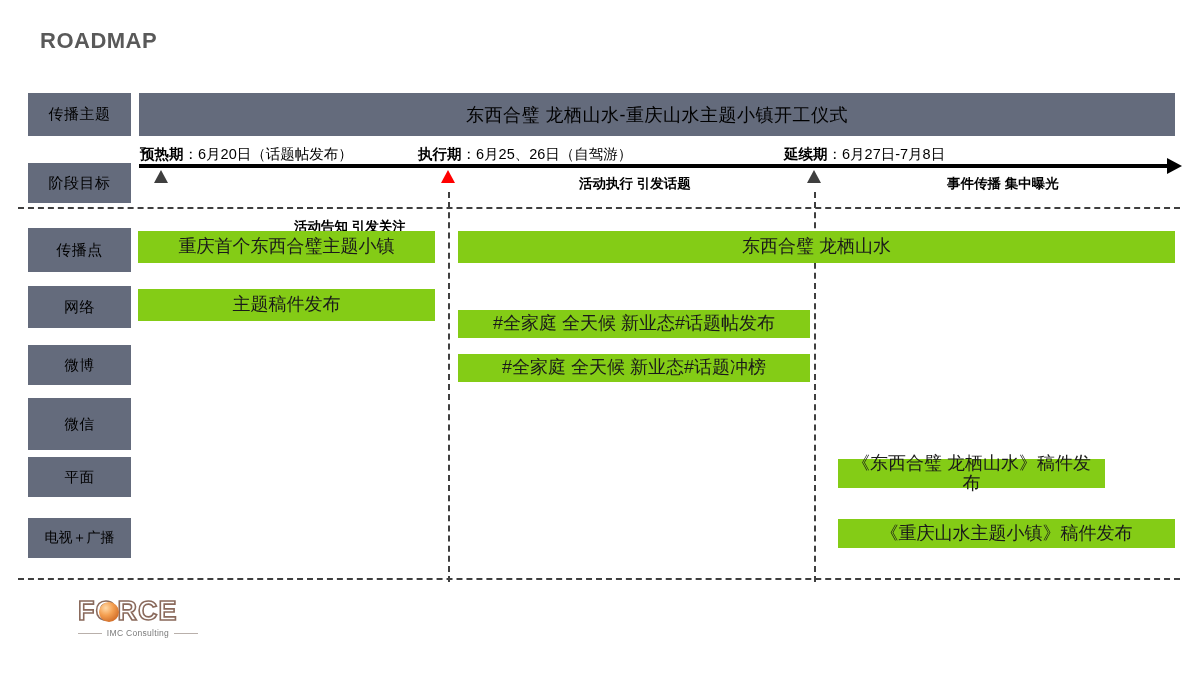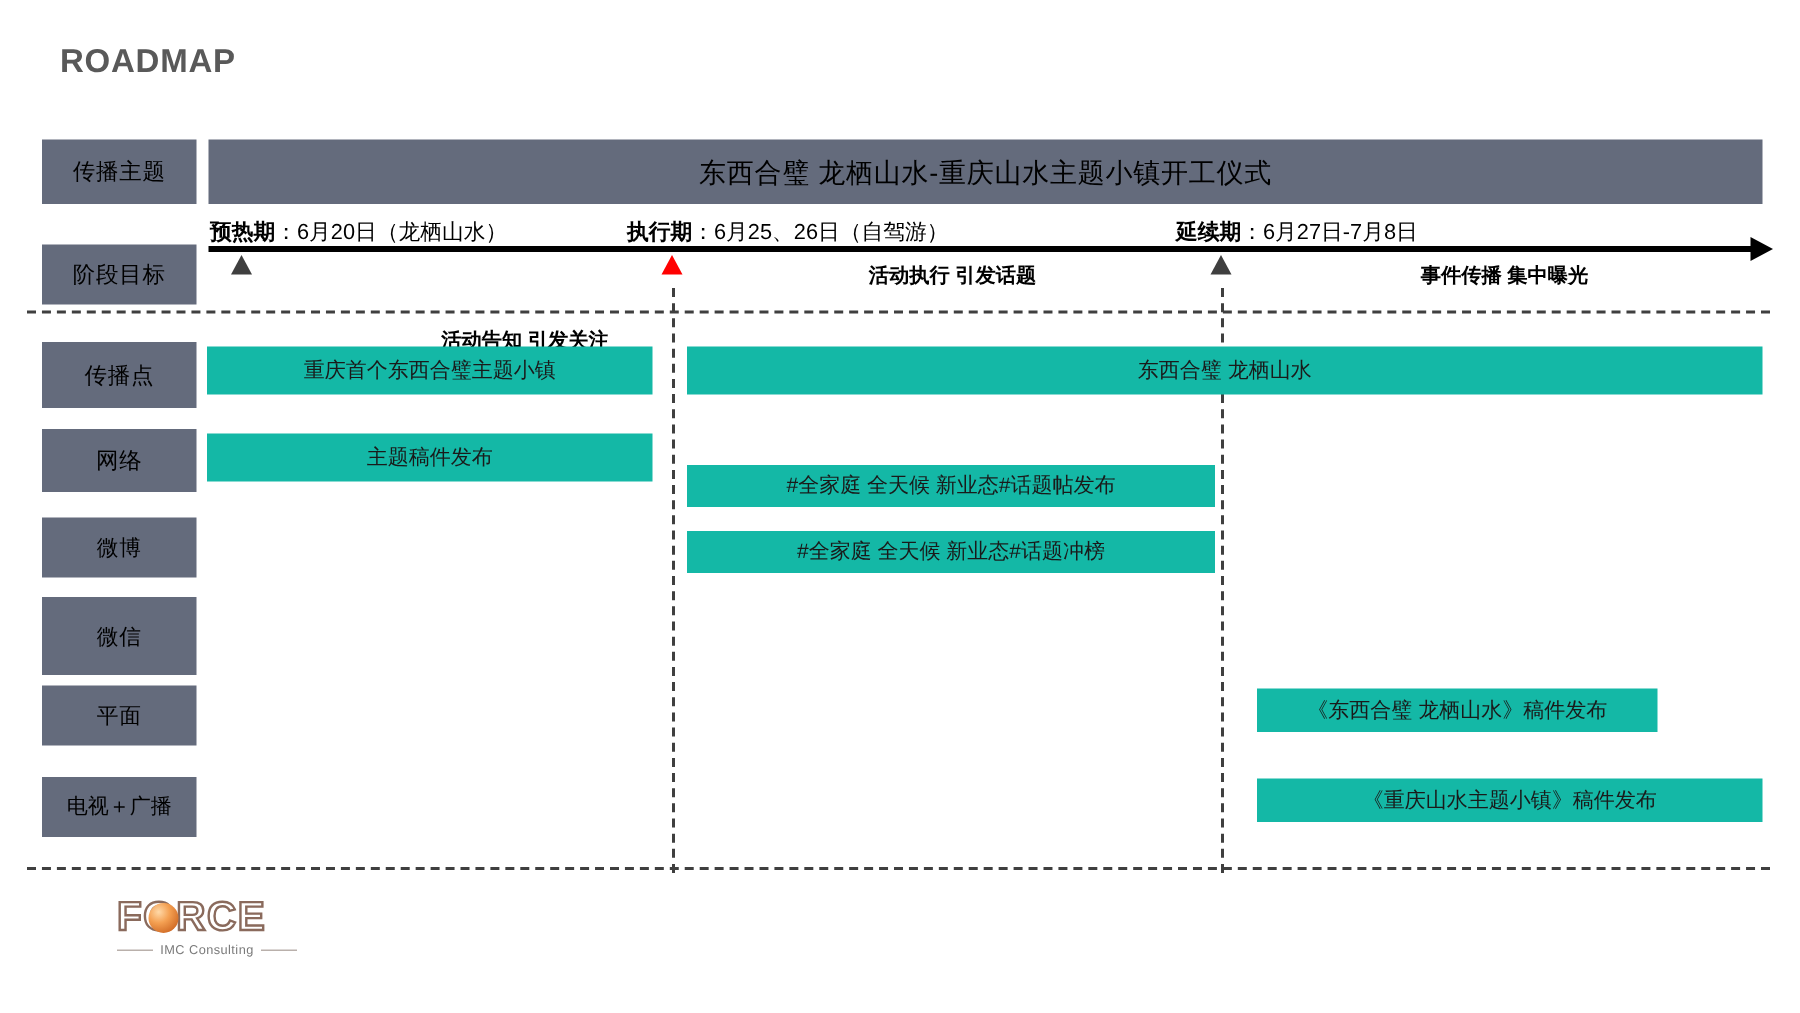--- a/index.html
+++ b/index.html
@@ -123,26 +123,26 @@
   
   .v-dash {
     position: absolute;
     width: 0;
     border-left: 2px dashed #3f3f3f;
   }
 
   
   .bar {
     position: absolute;
-    background: #14b8a6;
+    background: #84cc16;
     display: flex;
     align-items: center;
     justify-content: center;
     color: #1a1a1a;
-    font-size: 14px;
+    font-size: 18px;
     box-sizing: border-box;
     padding: 0 6px;
     text-align: center;
     line-height: 1.1;
   }
 
   
   .logo-wrap {
     position: absolute;
     left: 78px;
@@ -202,21 +202,21 @@
 <div class="row-label" style="top:93px;height:43px;">传播主题</div>
 
 <div class="theme-banner">东西合璧 龙栖山水-重庆山水主题小镇开工仪式</div>
 
 <div class="row-label" style="top:163px;height:40px;">阶段目标</div>
 
 <div class="timeline-axis"></div>
 <div class="timeline-arrow"></div>
 
 <div class="phase-head" style="left:140px;">
-  <b>预热期</b><span>：</span><span>6月20日（龙栖山水）</span>
+  <b>预热期</b><span>：</span><span>6月20日（话题帖发布）</span>
 </div>
 <div class="phase-marker" style="left:154px;"></div>
 <div class="phase-goal" style="left:180px;width:340px;margin-top:43px;">活动告知 引发关注</div>
 
 <div class="phase-head" style="left:418px;">
   <b>执行期</b><span>：</span><span>6月25、26日（自驾游）</span>
 </div>
 <div class="phase-marker red" style="left:441px;"></div>
 <div class="phase-goal" style="left:470px;width:330px;">活动执行 引发话题</div>
 

